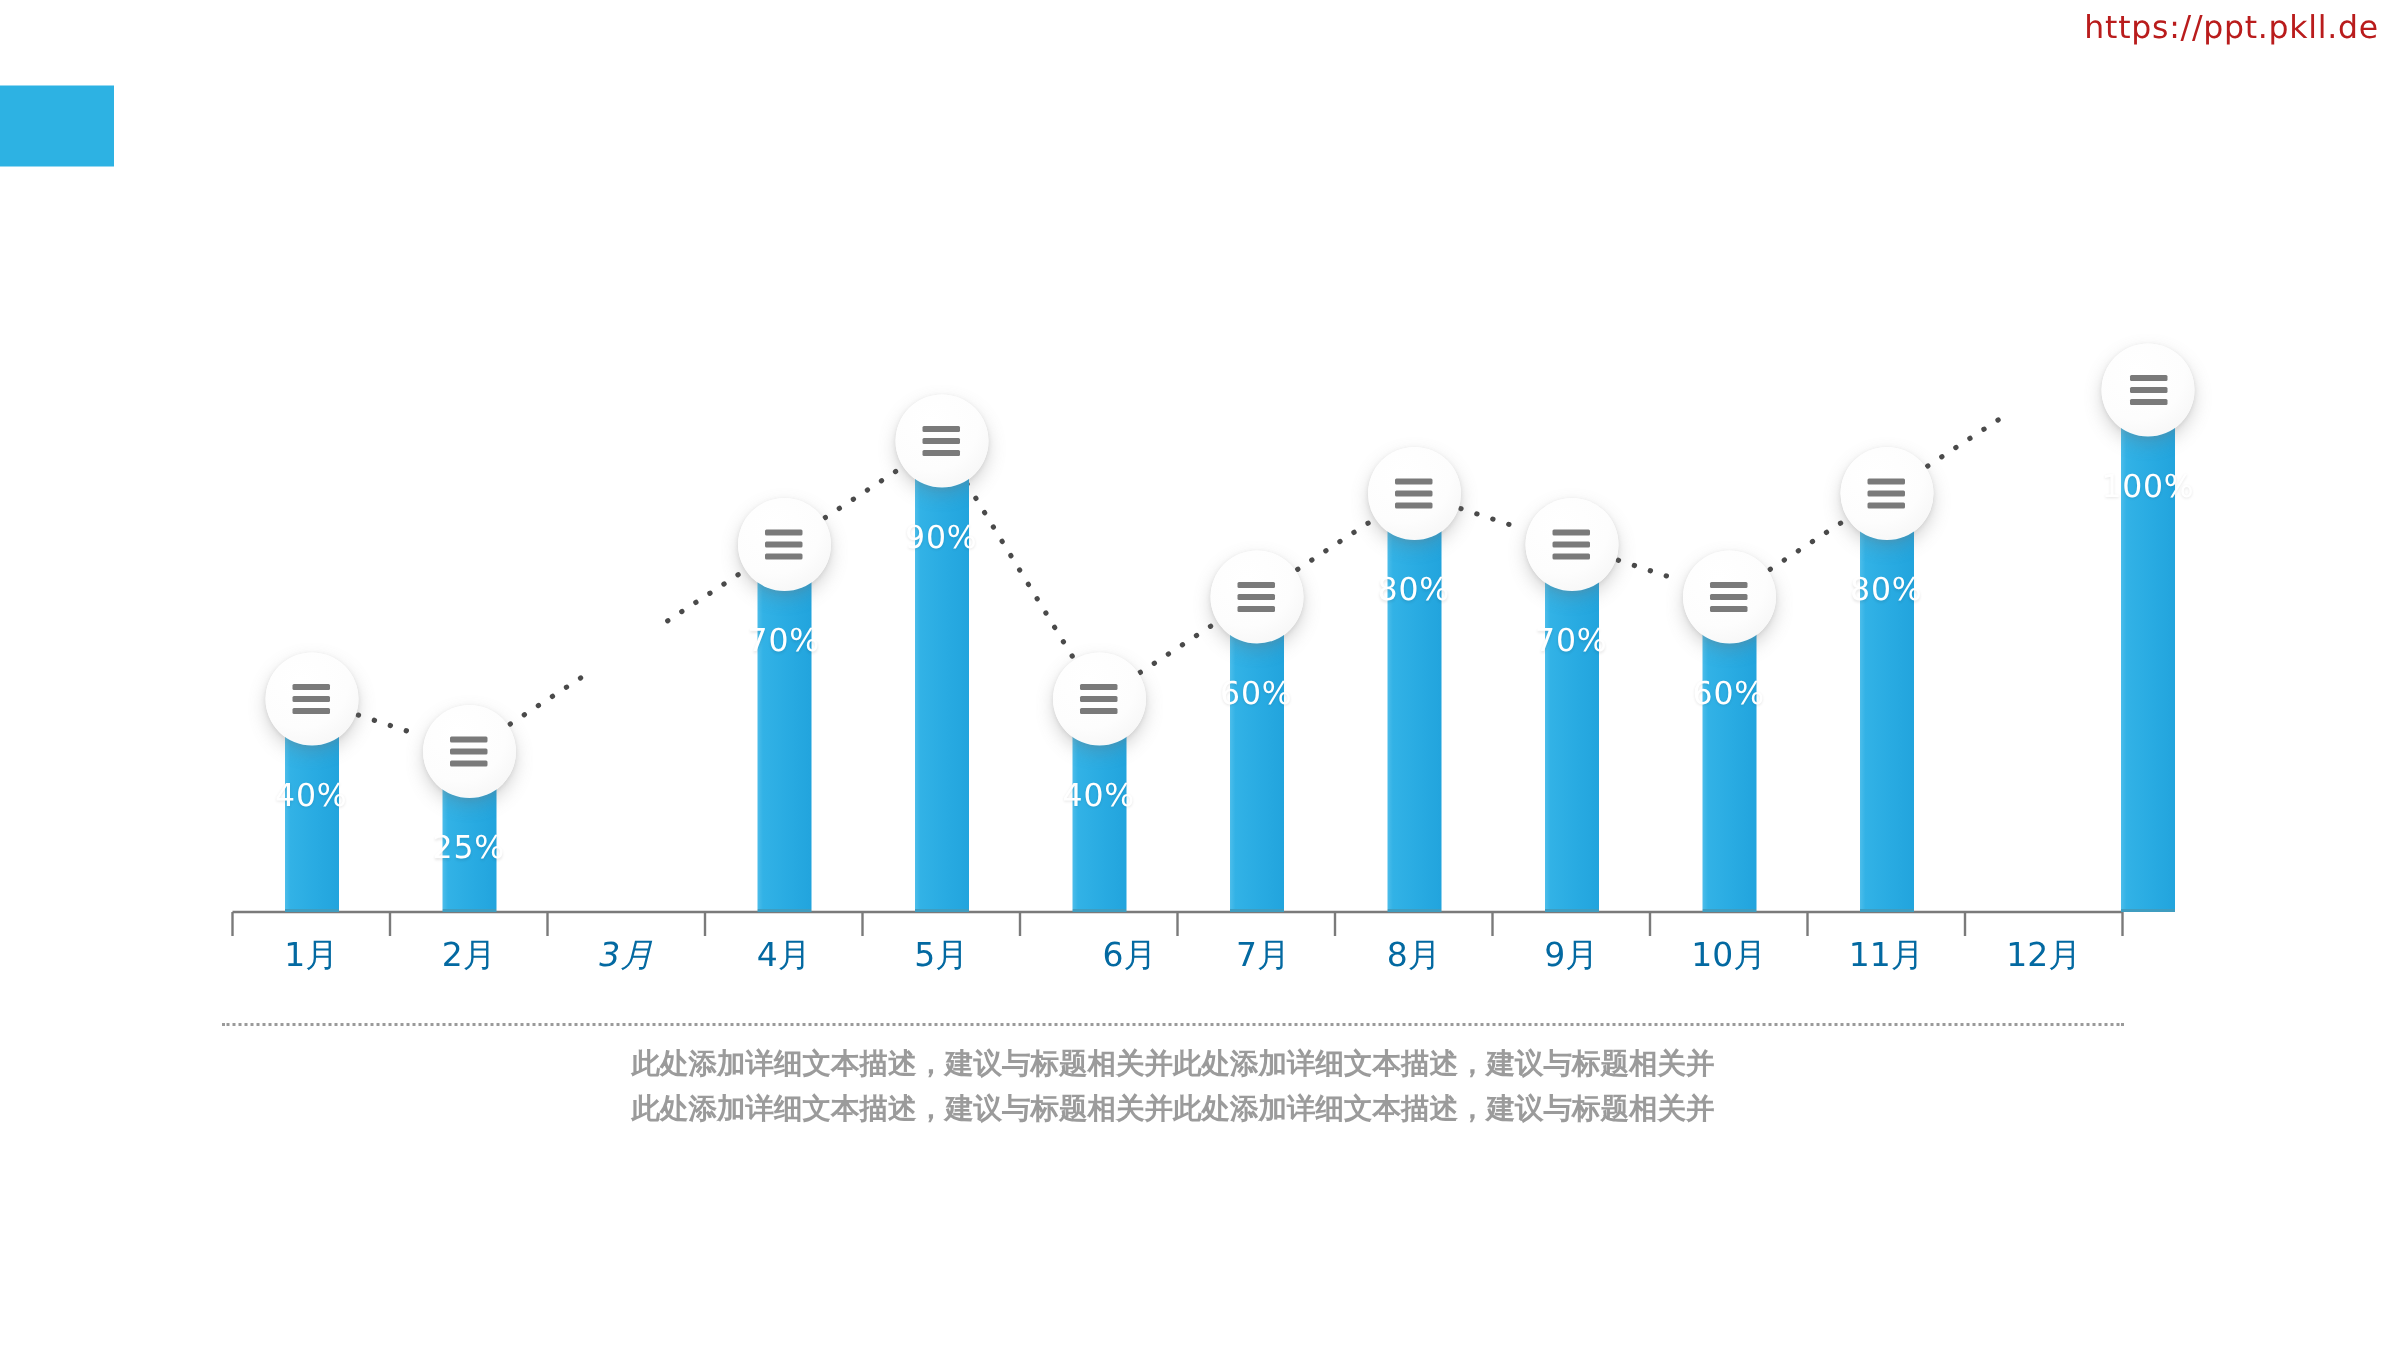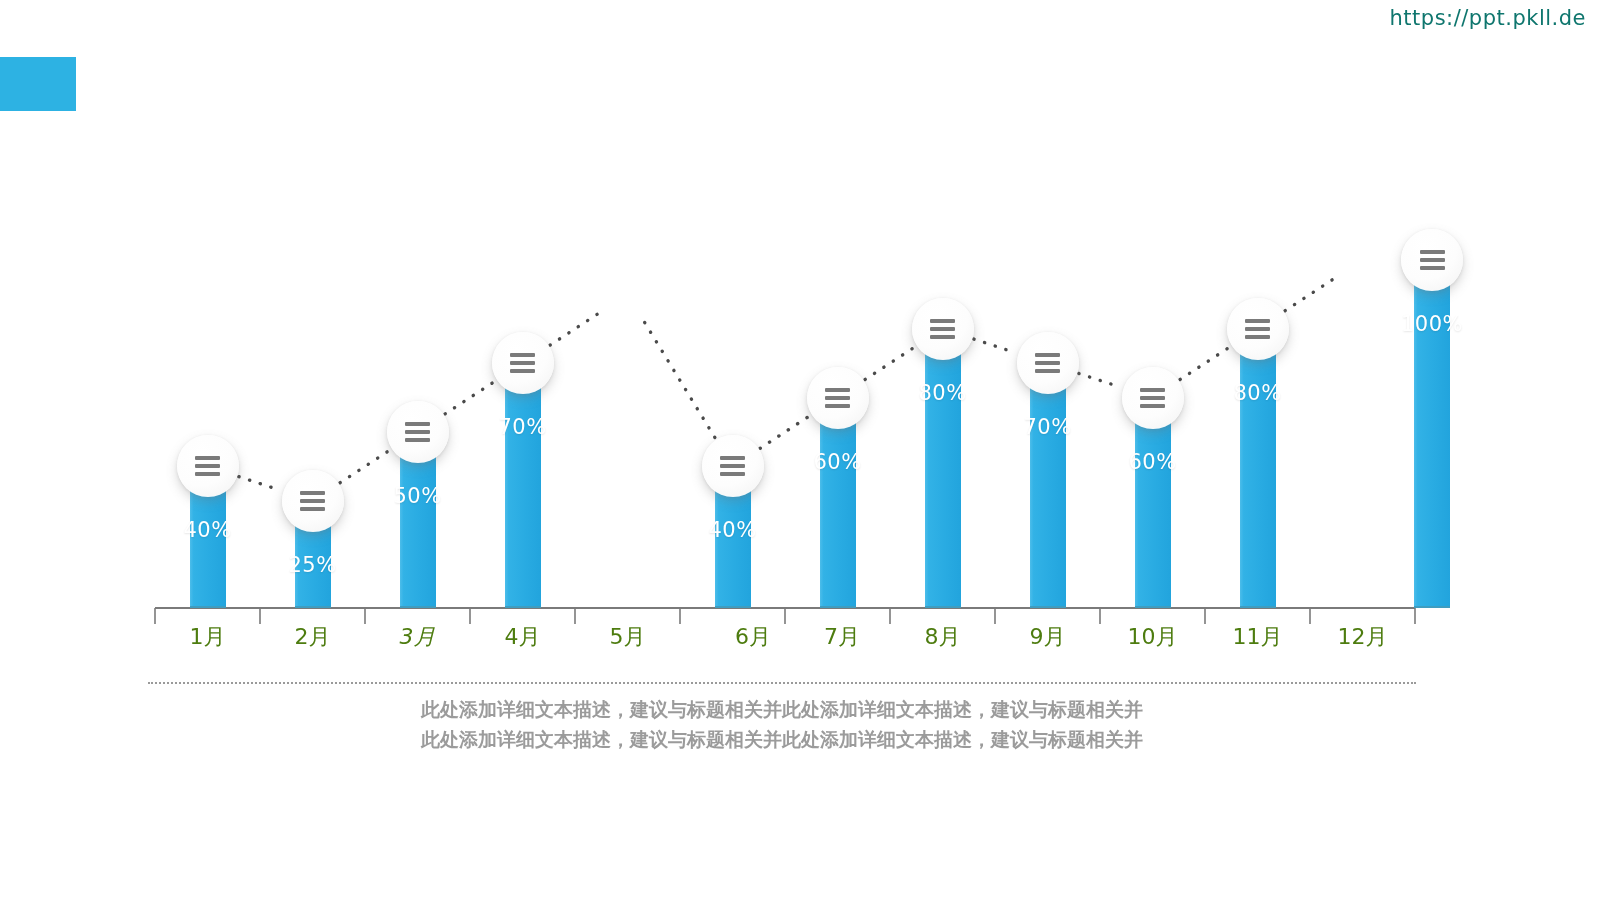--- a/index.html
+++ b/index.html
@@ -16,21 +16,21 @@
     position: relative;
   }
 
   
   .watermark {
     position: absolute;
     top: 6px;
     right: 14px;
     font-size: 21px;
     letter-spacing: 0.5px;
-    color: #0f766e;
+    color: #b91c1c;
     font-family: "DejaVu Sans", sans-serif;
     user-select: none;
   }
 
   
   .header {
     position: absolute;
     top: 57px;
     left: 0;
     width: 100%;
@@ -125,21 +125,21 @@
     height: 4px;
     border-radius: 1px;
     background: #7a7a7a;
   }
 
   .axis-label {
     position: absolute;
     top: 622px;
     transform: translateX(-50%);
     font-size: 22px;
-    color: #4d7c0f;
+    color: #0369a1;
     font-family: "DejaVu Sans", sans-serif;
     white-space: nowrap;
   }
 
   
   .divider {
     position: absolute;
     left: 148px;
     top: 682px;
     width: 1268px;
@@ -214,33 +214,33 @@
       </div>
       <div class="bar-group" style="left: 139.5px; height: 103.2px;">
         <div class="bar" style="height: 103.2px;"></div>
         <div class="bar-value" style="bottom: 31.2px;">25%</div>
         <div class="node-circle" style="bottom: 76.2px;">
           <span></span>
           <span></span>
           <span></span>
         </div>
       </div>
-      <div class="bar-group" style="left: 244.5px; height: 172px;">
-        <div class="bar" style="height: 172px;"></div>
-        <div class="bar-value" style="bottom: 100px;">50%</div>
-        <div class="node-circle" style="bottom: 145px;">
-          <span></span>
-          <span></span>
-          <span></span>
-        </div>
-      </div>
       <div class="bar-group" style="left: 349.5px; height: 240.8px;">
         <div class="bar" style="height: 240.8px;"></div>
         <div class="bar-value" style="bottom: 168.8px;">70%</div>
         <div class="node-circle" style="bottom: 213.8px;">
+          <span></span>
+          <span></span>
+          <span></span>
+        </div>
+      </div>
+      <div class="bar-group" style="left: 454.5px; height: 309.6px;">
+        <div class="bar" style="height: 309.6px;"></div>
+        <div class="bar-value" style="bottom: 237.6px;">90%</div>
+        <div class="node-circle" style="bottom: 282.6px;">
           <span></span>
           <span></span>
           <span></span>
         </div>
       </div>
       <div class="bar-group" style="left: 559.5px; height: 137.6px;">
         <div class="bar" style="height: 137.6px;"></div>
         <div class="bar-value" style="bottom: 65.6px;">40%</div>
         <div class="node-circle" style="bottom: 110.6px;">
           <span></span>

